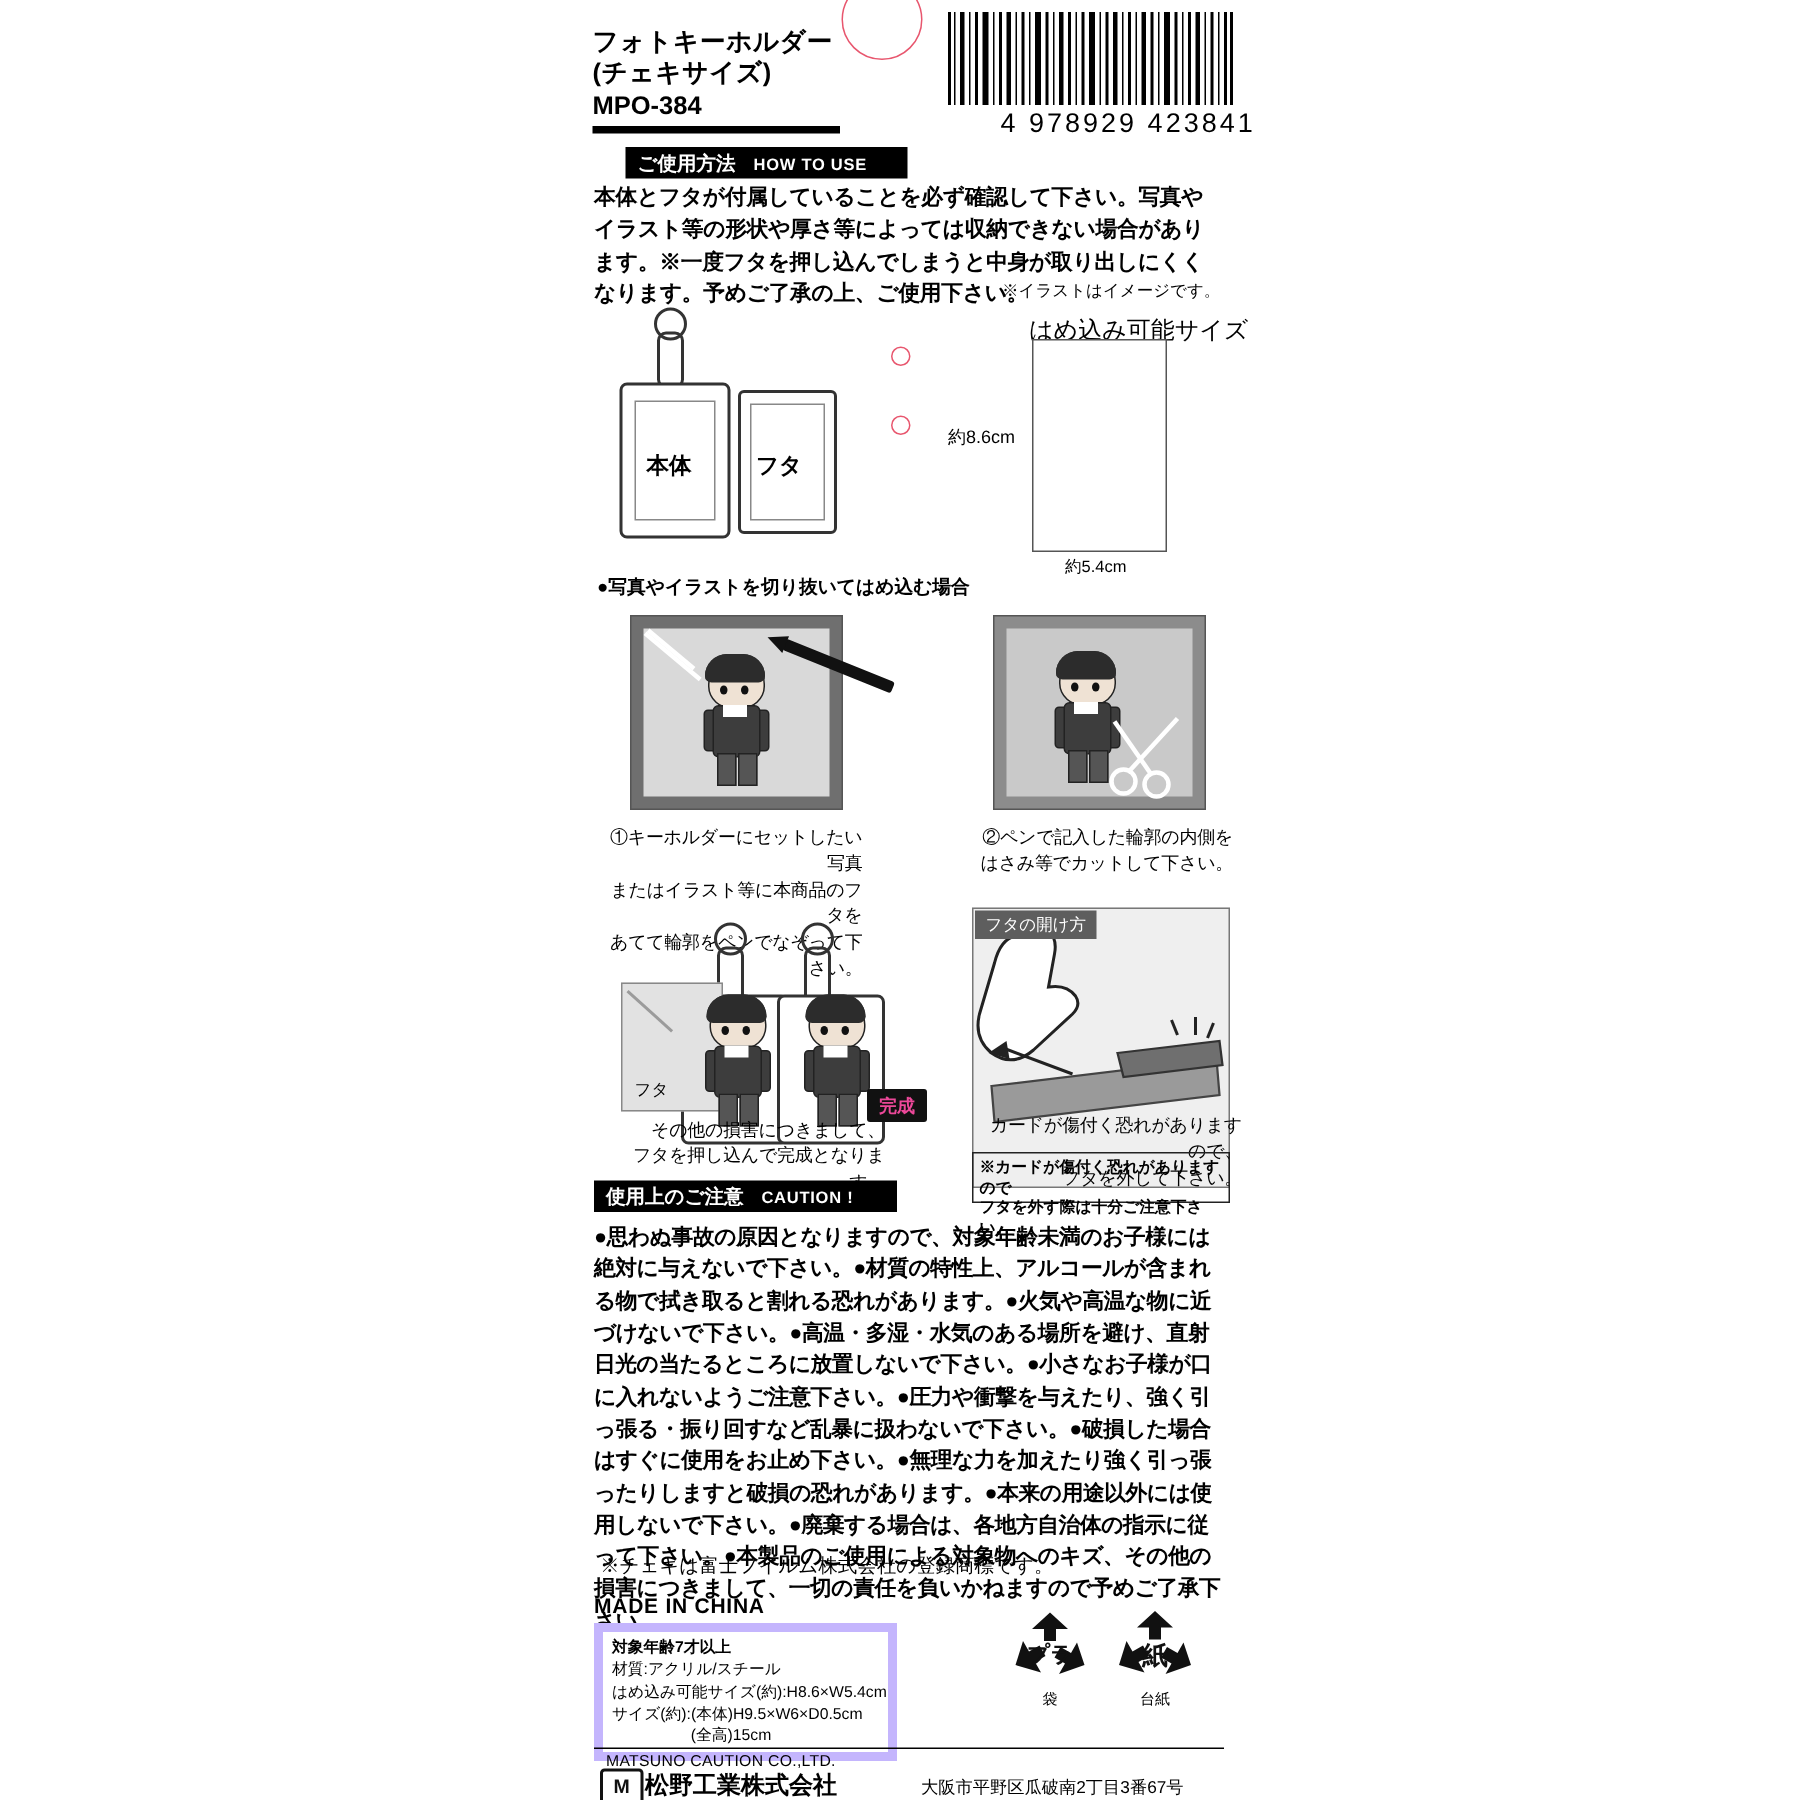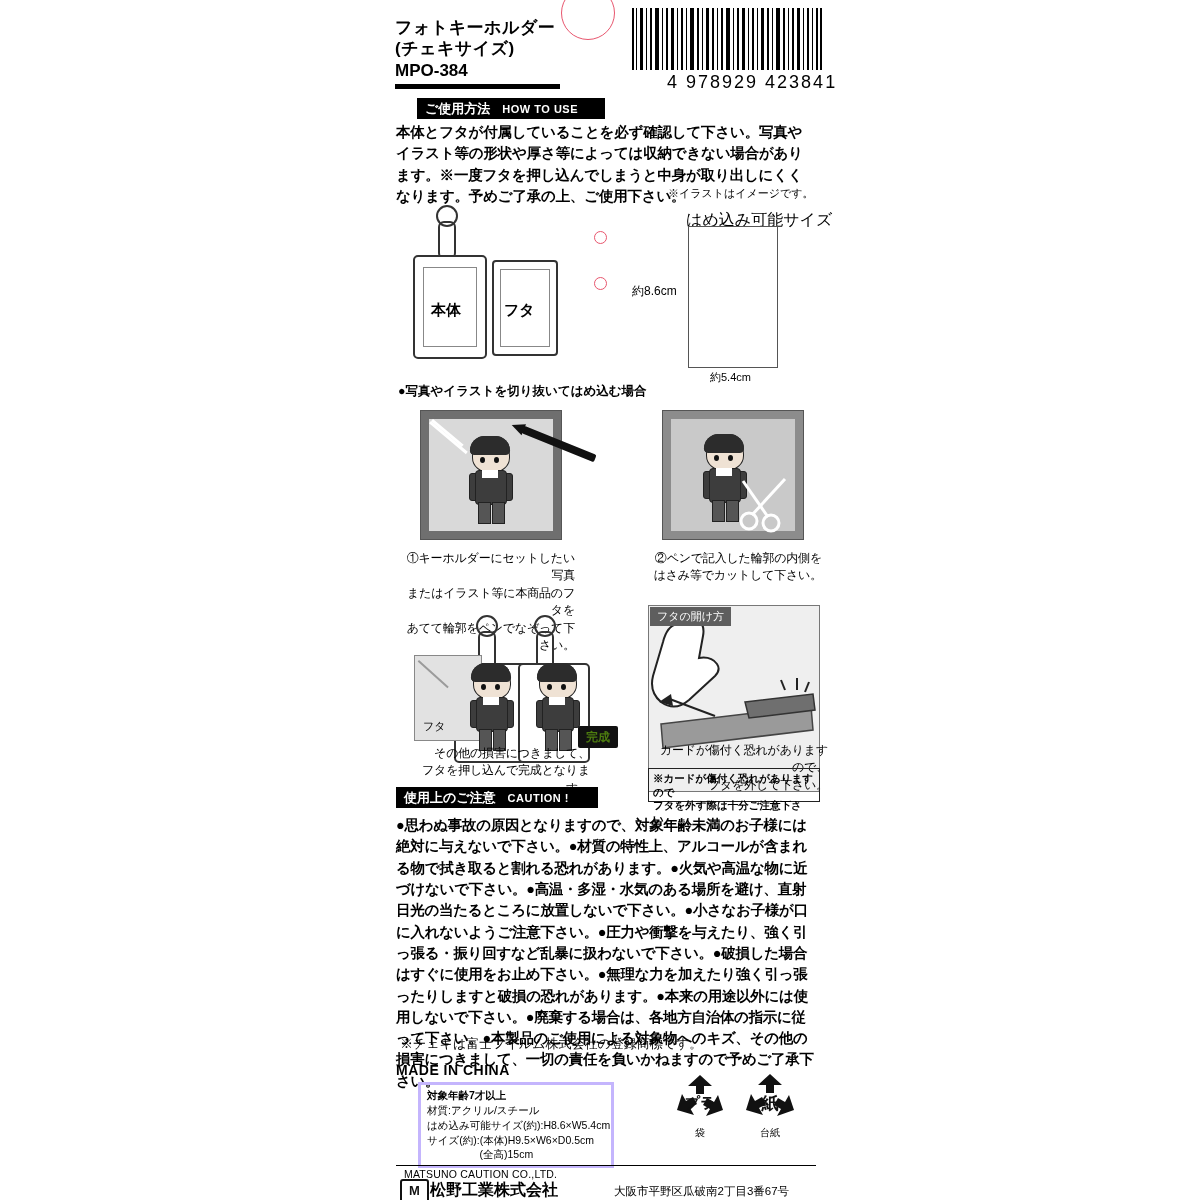--- a/index.html
+++ b/index.html
@@ -64,34 +64,34 @@
   .chibi .leg{position:absolute;top:63px;width:11px;height:20px;background:#555;border:1.1px solid #222;}
   .chibi .arm{position:absolute;top:34px;width:8px;height:26px;background:#3d3d3d;border:1.1px solid #222;border-radius:3px;}
 
   
   .pen{position:absolute;width:78px;height:8px;background:#111;transform:rotate(22deg);border-radius:2px;}
   .pen:after{content:"";position:absolute;left:-12px;top:-2px;border-top:6px solid transparent;border-bottom:6px solid transparent;border-right:13px solid #111;}
 
   
   .sci{position:absolute;width:60px;height:60px;}
 
-  .done-badge{position:absolute;width:40px;height:22px;background:#111;color:#4d7c0f;font-size:12px;font-weight:bold;text-align:center;line-height:22px;border-radius:2px;}
+  .done-badge{position:absolute;width:40px;height:22px;background:#111;color:#ec4899;font-size:12px;font-weight:bold;text-align:center;line-height:22px;border-radius:2px;}
 
   .futa-open-box{position:absolute;left:648px;top:605px;width:170px;height:185px;border:1px solid #777;background:#efefef;}
   .futa-open-tag{position:absolute;left:650px;top:607px;background:#5e5e5e;color:#fff;font-size:11px;padding:2px 7px;}
 
   .warn-box{position:absolute;left:648px;top:768px;width:172px;height:34px;border:1px solid #222;font-size:10.5px;line-height:1.3;padding:3px 4px;box-sizing:border-box;font-weight:bold;}
 
   
   .caution-text{position:absolute;left:396px;top:815px;width:422px;font-size:14.5px;font-weight:bold;line-height:1.47;letter-spacing:-.3px;}
 
   .trademark{position:absolute;left:400px;top:1035px;font-size:13px;}
   .madein{position:absolute;left:396px;top:1062px;font-size:14px;font-weight:bold;letter-spacing:.5px;}
 
-  .spec-box{position:absolute;left:418px;top:1082px;width:190px;height:80px;border:3px solid #c4b5fd;}
+  .spec-box{position:absolute;left:396px;top:1082px;width:190px;height:80px;border:6px solid #c4b5fd;}
   .spec-box .ln{position:absolute;left:6px;font-size:10.5px;line-height:1.25;white-space:nowrap;}
 
   .recycle{position:absolute;top:1070px;width:56px;height:56px;}
   .recycle .cap2{position:absolute;top:56px;width:56px;text-align:center;font-size:10px;}
 
   .footer-rule{position:absolute;left:396px;top:1165px;width:420px;height:1px;background:#000;}
   .footer-en{position:absolute;left:404px;top:1168px;font-size:10.5px;letter-spacing:.2px;}
   .footer-jp{position:absolute;left:430px;top:1180px;font-size:16px;font-weight:bold;}
   .footer-addr{position:absolute;left:614px;top:1184px;font-size:11.5px;}
   .logo-m{position:absolute;left:400px;top:1179px;width:25px;height:21px;border:2px solid #111;border-radius:3px;color:#111;font-size:13px;font-weight:bold;text-align:center;line-height:19px;}

